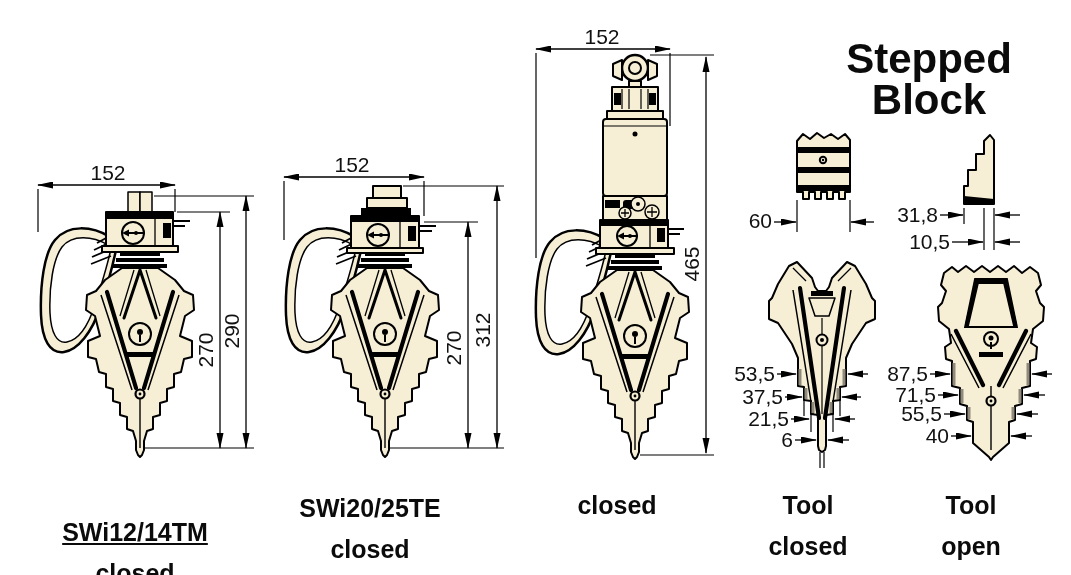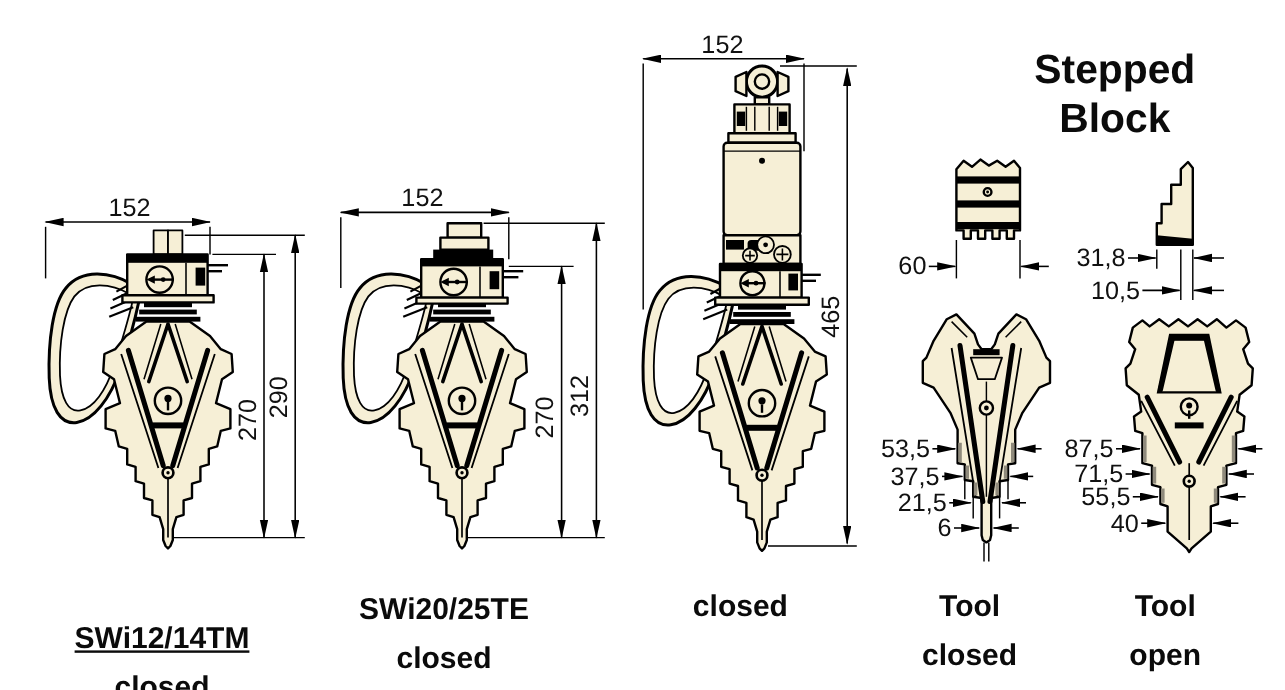--- a/index.html
+++ b/index.html
@@ -15,21 +15,21 @@
   .s13{stroke:#000;stroke-width:1.3;}
   .s4{stroke:#000;stroke-width:4.2;stroke-linecap:round;}
   .s3{stroke:#000;stroke-width:3;stroke-linecap:round;}
   .dim{stroke:#000;stroke-width:1.3;fill:none;}
   .ext{stroke:#000;stroke-width:1.2;fill:none;}
   .shade{stroke:#8f8a7c;stroke-width:3;fill:none;}
   text.dimtxt{font-family:"Liberation Sans",sans-serif;font-size:21px;fill:#111;}
   .caption{position:absolute;width:220px;text-align:center;color:#0b0b0b;
            font-weight:700;font-size:25px;line-height:41px;}
   .bigtitle{position:absolute;width:200px;text-align:center;color:#0b0b0b;
-           font-weight:700;font-size:34px;line-height:41px;}
+           font-weight:700;font-size:42px;line-height:41px;}
 </style>
 </head>
 <body>
 
 <div id="page">
 
 <svg width="1071" height="575" viewBox="0 0 1071 575">
   <defs>
     <marker id="aE" markerWidth="16" markerHeight="8" refX="15" refY="3.5" orient="auto" markerUnits="userSpaceOnUse">
       <path d="M0,0 L16,3.5 L0,7 Z" fill="#000"></path>

